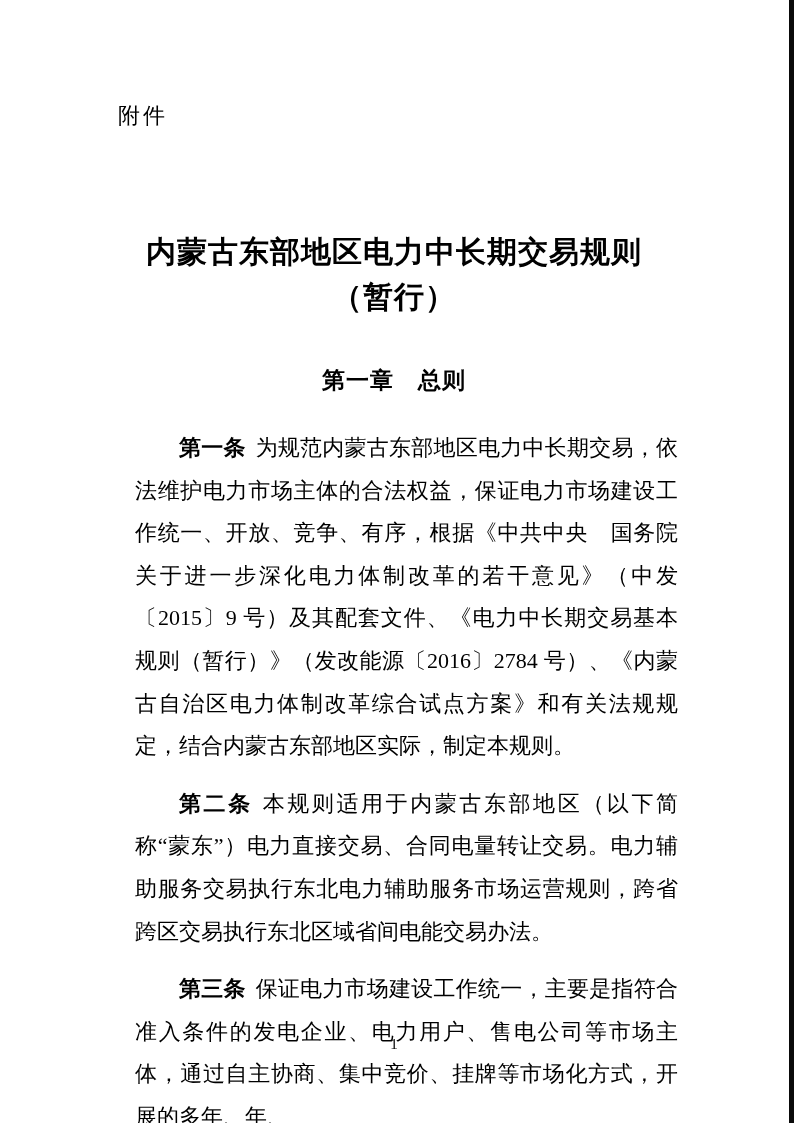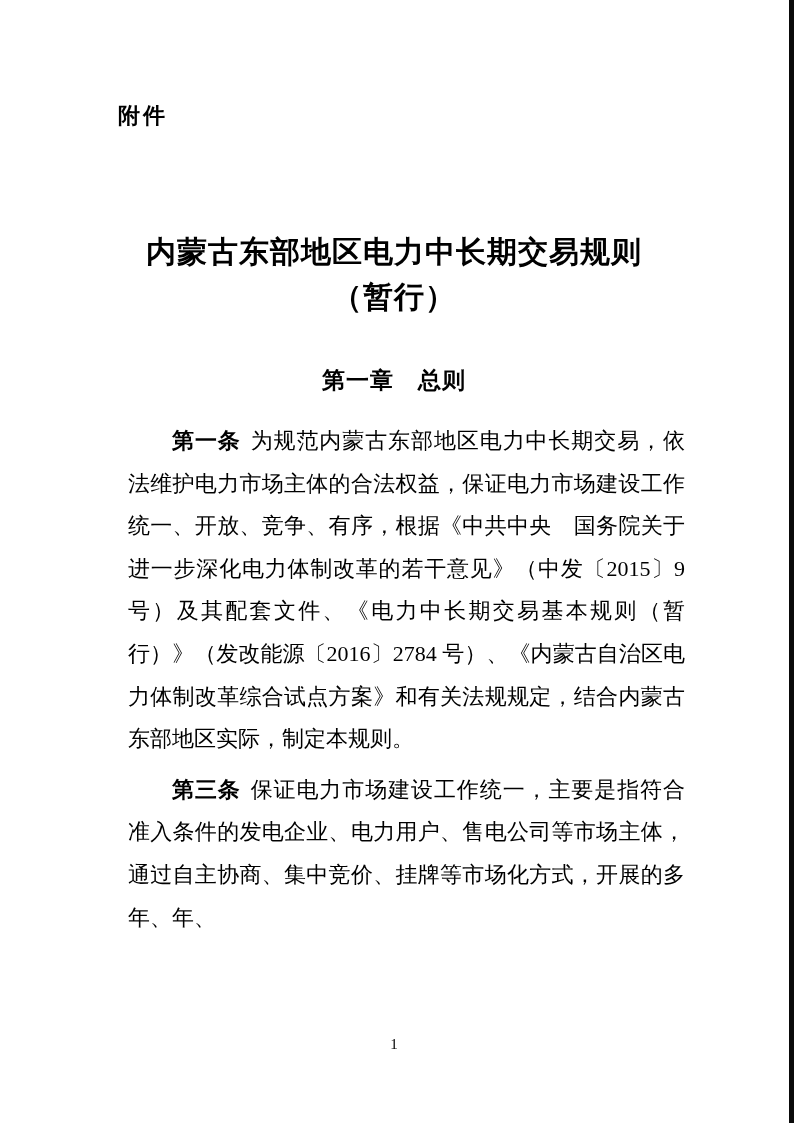--- a/index.html
+++ b/index.html
@@ -14,21 +14,21 @@
     background: #ffffff;
     overflow: hidden;
     color: #000000;
     font-family: "Liberation Serif", "DejaVu Serif", serif;
   }
   .attachment-label {
     position: absolute;
     left: 118px;
     top: 101px;
     font-family: "Liberation Sans", "DejaVu Sans", sans-serif;
-    font-weight: bold;
+    font-weight: normal;
     font-size: 22px;
     letter-spacing: 3px;
   }
   .doc-title {
     position: absolute;
     left: 0;
     right: 8px;
     top: 221px;
     margin: 8px;
     text-align: center;
@@ -54,21 +54,21 @@
     position: absolute;
     left: 120px;
     top: 412px;
     width: 573px;
     font-size: 22px;
     line-height: 42.6px;
     text-align: justify;
     text-justify: inter-ideograph;
   }
   .article {
-    margin: 8px;
+    margin: 15px;
     text-indent: 2em;
   }
   .article-lead {
     font-family: "Liberation Sans", "DejaVu Sans", sans-serif;
     font-weight: bold;
     margin-right: 0.45em;
   }
   .page-number {
     position: absolute;
     left: 0;
@@ -99,20 +99,23 @@
   </h1>
 
   <h2 class="chapter-heading">第一章　总则</h2>
 
   <div class="body-text">
 
     <p class="article">
       <span class="article-lead">第一条</span><span>为规范内蒙古东部地区电力中长期交易，依法维护电力市场主体的合法权益，保证电力市场建设工作统一、开放、竞争、有序，根据《中共中央　国务院关于进一步深化电力体制改革的若干意见》（中发〔2015〕9 号）及其配套文件、《电力中长期交易基本规则（暂行）》（发改能源〔2016〕2784 号）、《内蒙古自治区电力体制改革综合试点方案》和有关法规规定，结合内蒙古东部地区实际，制定本规则。</span>
     </p>
 
+    <p class="article">
+      <span class="article-lead">第二条</span><span>本规则适用于内蒙古东部地区（以下简称“蒙东”）电力直接交易、合同电量转让交易。电力辅助服务交易执行东北电力辅助服务市场运营规则，跨省跨区交易执行东北区域省间电能交易办法。</span>
+    </p>
 
     <p class="article">
       <span class="article-lead">第三条</span><span>保证电力市场建设工作统一，主要是指符合准入条件的发电企业、电力用户、售电公司等市场主体，通过自主协商、集中竞价、挂牌等市场化方式，开展的多年、年、</span>
     </p>
 
   </div>
 
   <div class="page-number">1</div>
 
   <div class="scan-edge"></div>

